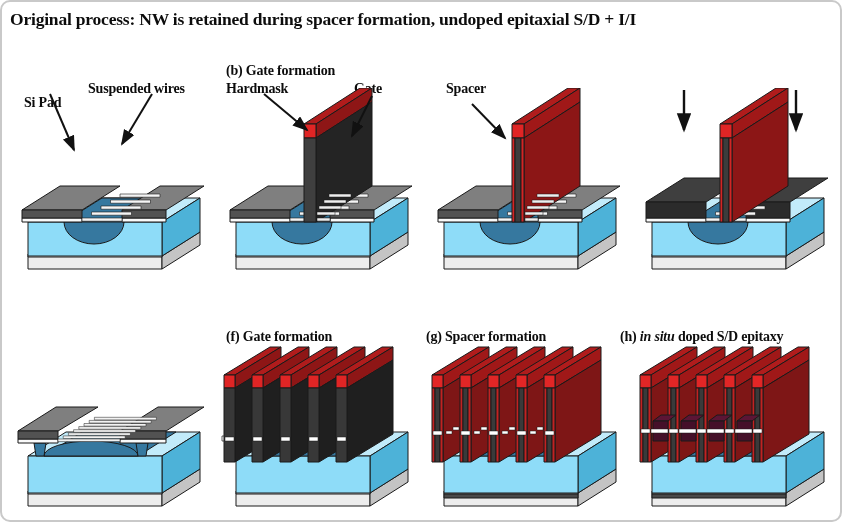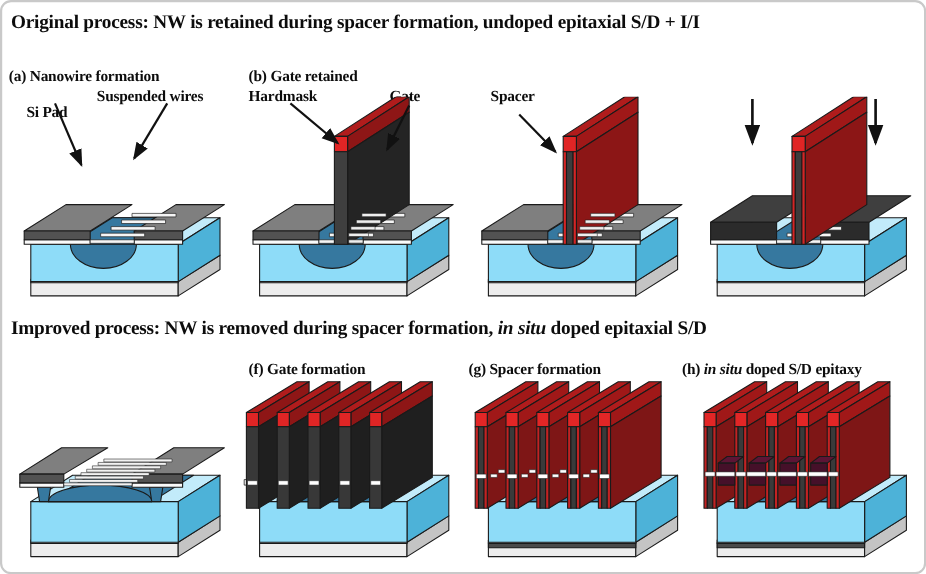--- a/index.html
+++ b/index.html
@@ -12,34 +12,30 @@
   i{font-style:italic;}
   svg *{vector-effect:non-scaling-stroke;}
 </style>
 </head>
 <body>
 
 <div class="frame">
 
   <div class="title" style="left:8px;top:7px">Original process:  NW is retained during spacer formation, undoped epitaxial S/D + I/I</div>
 
-  <div class="pl" style="left:6px;top:61px">(a) Nanowire formation</div>
   <div class="pl" style="left:22px;top:93px">Si Pad</div>
   <div class="pl" style="left:86px;top:79px">Suspended wires</div>
 
-  <div class="pl" style="left:224px;top:61px">(b) Gate retained</div>
+  <div class="pl" style="left:224px;top:61px">(b) Gate formation</div>
   <div class="pl" style="left:224px;top:79px">Hardmask</div>
   <div class="pl" style="left:352px;top:79px">Gate</div>
 
   <div class="pl" style="left:444px;top:79px">Spacer</div>
 
 
-  <div class="title" style="left:8px;top:286px">
-    <span>Improved process: NW is removed during spacer formation, </span><i>in situ</i><span> doped epitaxial S/D</span>
-  </div>
 
   <div class="pl" style="left:224px;top:327px">(f) Gate formation</div>
   <div class="pl" style="left:618px;top:327px">
     <span>(h) </span><i>in situ</i><span> doped S/D epitaxy</span>
   </div>
   <div class="pl" style="left:424px;top:327px">(g) Spacer formation</div>
 
   <svg class="diag" style="left:2px;top:86px" width="206" height="192" viewBox="0 0 206 192">
     <defs>
         <marker id="ah-a" markerWidth="9" markerHeight="8" refX="7" refY="3" orient="auto">

